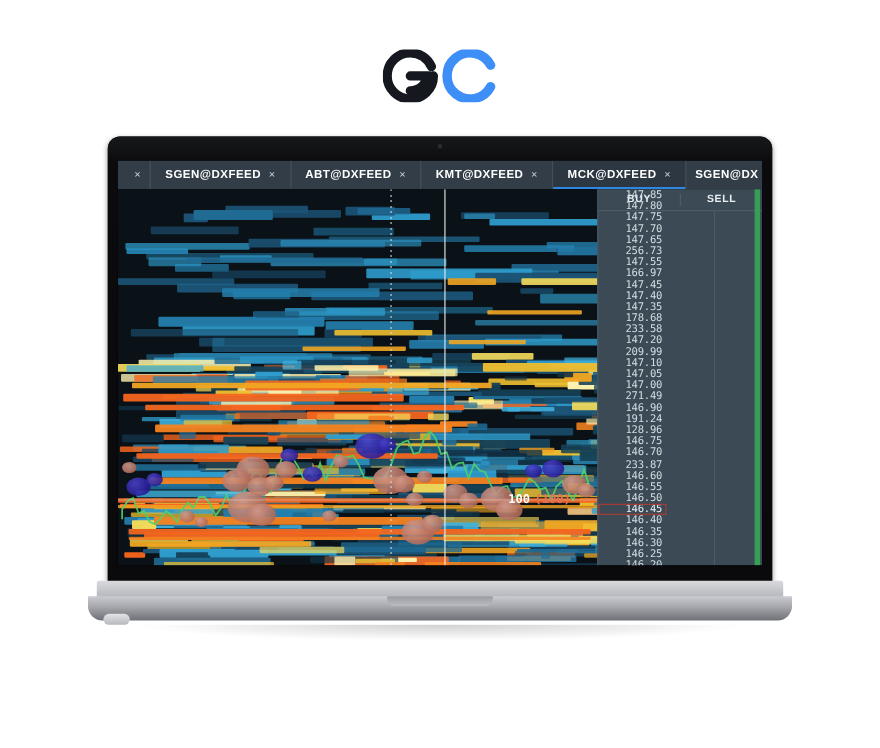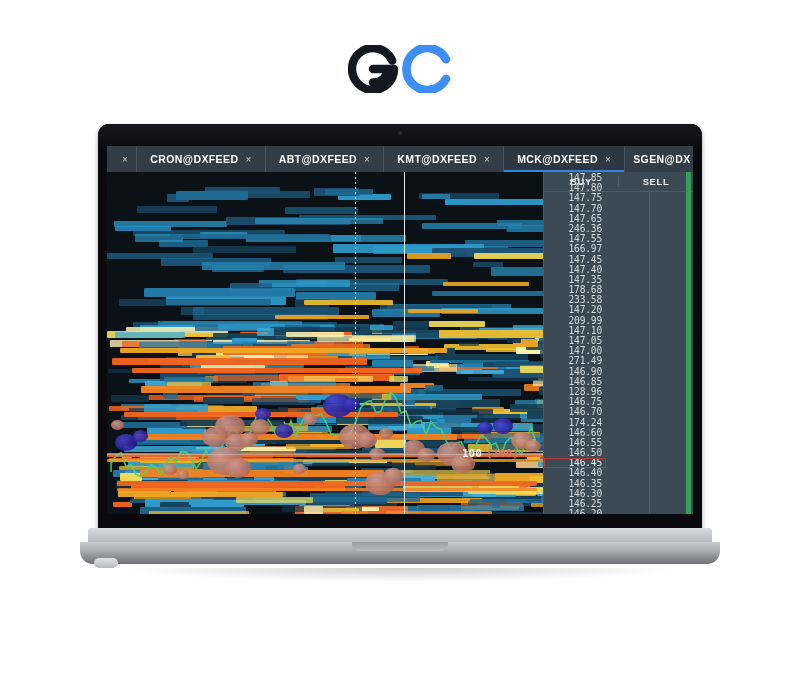--- a/index.html
+++ b/index.html
@@ -117,21 +117,21 @@
 
     <div class="screen">
       <div class="app">
 
         <div class="tabbar">
           <div class="tab partial">
             <span></span>
             <span class="x">×</span>
           </div>
           <div class="tab">
-            <span>CRON@DXFEED</span>
+            <span>SGEN@DXFEED</span>
             <span class="x">×</span>
           </div>
           <div class="tab">
             <span>ABT@DXFEED</span>
             <span class="x">×</span>
           </div>
           <div class="tab">
             <span>KMT@DXFEED</span>
             <span class="x">×</span>
           </div>
@@ -708,40 +708,40 @@
             <div class="ladder-head">
               <div class="hbuy">BUY</div>
               <div>SELL</div>
             </div>
             <div class="prices" id="prices">
                 <div class="prow">147.85</div>
                 <div class="prow">147.80</div>
                 <div class="prow">147.75</div>
                 <div class="prow">147.70</div>
                 <div class="prow">147.65</div>
-                <div class="prow">246.36</div>
+                <div class="prow">256.73</div>
                 <div class="prow">147.55</div>
                 <div class="prow">166.97</div>
                 <div class="prow">147.45</div>
                 <div class="prow">147.40</div>
                 <div class="prow">147.35</div>
                 <div class="prow">178.68</div>
                 <div class="prow">233.58</div>
                 <div class="prow">147.20</div>
                 <div class="prow">209.99</div>
                 <div class="prow">147.10</div>
                 <div class="prow">147.05</div>
                 <div class="prow">147.00</div>
                 <div class="prow">271.49</div>
                 <div class="prow">146.90</div>
-                <div class="prow">146.85</div>
+                <div class="prow">191.24</div>
                 <div class="prow">128.96</div>
                 <div class="prow">146.75</div>
                 <div class="prow">146.70</div>
-                <div class="prow">174.24</div>
+                <div class="prow">233.87</div>
                 <div class="prow">146.60</div>
                 <div class="prow">146.55</div>
                 <div class="prow">146.50</div>
                 <div class="prow hl">146.45</div>
                 <div class="prow">146.40</div>
                 <div class="prow">146.35</div>
                 <div class="prow">146.30</div>
                 <div class="prow">146.25</div>
                 <div class="prow">146.20</div>
               </div>

